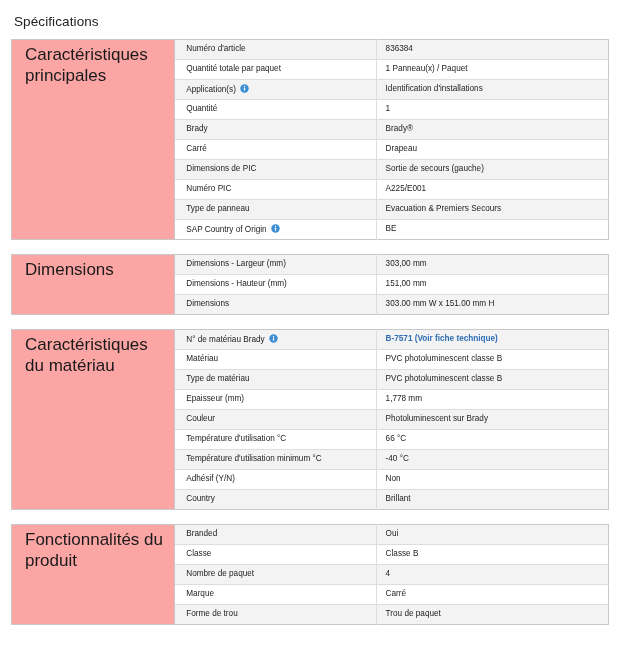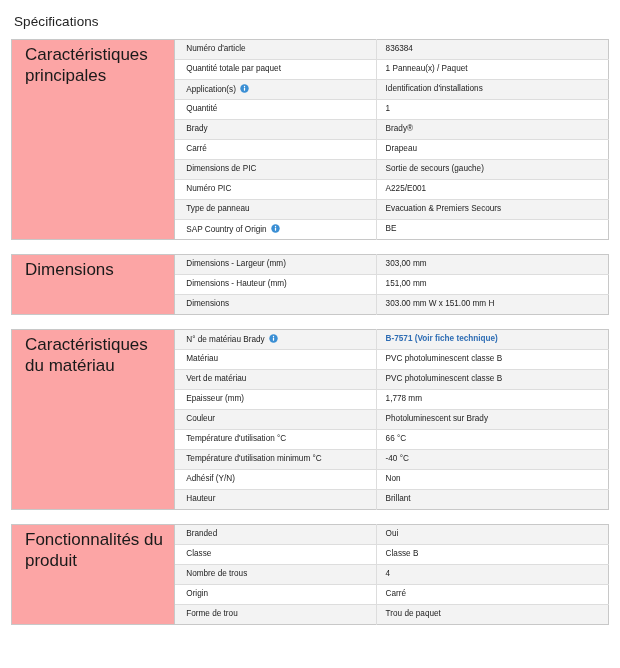--- a/index.html
+++ b/index.html
@@ -204,21 +204,21 @@
                   <circle cx="8" cy="4.3" r="1.25" fill="#ffffff"></circle>
                   <rect x="6.9" y="6.3" width="2.2" height="5.6" rx="0.6" fill="#ffffff"></rect>
                 </svg></span></td>
             <td class="value-cell"><span class="link-text">B-7571 (Voir fiche technique)</span></td>
           </tr>
           <tr class="spec-row plain">
             <td class="label-cell"><span class="label-text">Matériau</span></td>
             <td class="value-cell"><span>PVC photoluminescent classe B</span></td>
           </tr>
           <tr class="spec-row shade">
-            <td class="label-cell"><span class="label-text">Vert de matériau</span></td>
+            <td class="label-cell"><span class="label-text">Type de matériau</span></td>
             <td class="value-cell"><span>PVC photoluminescent classe B</span></td>
           </tr>
           <tr class="spec-row plain">
             <td class="label-cell"><span class="label-text">Epaisseur (mm)</span></td>
             <td class="value-cell"><span>1,778 mm</span></td>
           </tr>
           <tr class="spec-row shade">
             <td class="label-cell"><span class="label-text">Couleur</span></td>
             <td class="value-cell"><span>Photoluminescent sur Brady</span></td>
           </tr>
@@ -228,21 +228,21 @@
           </tr>
           <tr class="spec-row shade">
             <td class="label-cell"><span class="label-text">Température d'utilisation minimum °C</span></td>
             <td class="value-cell"><span>-40 °C</span></td>
           </tr>
           <tr class="spec-row plain">
             <td class="label-cell"><span class="label-text">Adhésif (Y/N)</span></td>
             <td class="value-cell"><span>Non</span></td>
           </tr>
           <tr class="spec-row shade">
-            <td class="label-cell"><span class="label-text">Hauteur</span></td>
+            <td class="label-cell"><span class="label-text">Country</span></td>
             <td class="value-cell"><span>Brillant</span></td>
           </tr>
         </tbody>
       </table>
       <table class="spec-group">
         <colgroup>
           <col class="c-group">
           <col class="c-label">
           <col class="c-value">
         </colgroup>
@@ -250,25 +250,25 @@
           <tr class="spec-row shade">
             <td class="group-cell" rowspan="5">Fonctionnalités du produit</td>
             <td class="label-cell"><span class="label-text">Branded</span></td>
             <td class="value-cell"><span>Oui</span></td>
           </tr>
           <tr class="spec-row plain">
             <td class="label-cell"><span class="label-text">Classe</span></td>
             <td class="value-cell"><span>Classe B</span></td>
           </tr>
           <tr class="spec-row shade">
-            <td class="label-cell"><span class="label-text">Nombre de trous</span></td>
+            <td class="label-cell"><span class="label-text">Nombre de paquet</span></td>
             <td class="value-cell"><span>4</span></td>
           </tr>
           <tr class="spec-row plain">
-            <td class="label-cell"><span class="label-text">Origin</span></td>
+            <td class="label-cell"><span class="label-text">Marque</span></td>
             <td class="value-cell"><span>Carré</span></td>
           </tr>
           <tr class="spec-row shade">
             <td class="label-cell"><span class="label-text">Forme de trou</span></td>
             <td class="value-cell"><span>Trou de paquet</span></td>
           </tr>
         </tbody>
       </table>
     </div>
 </div>

